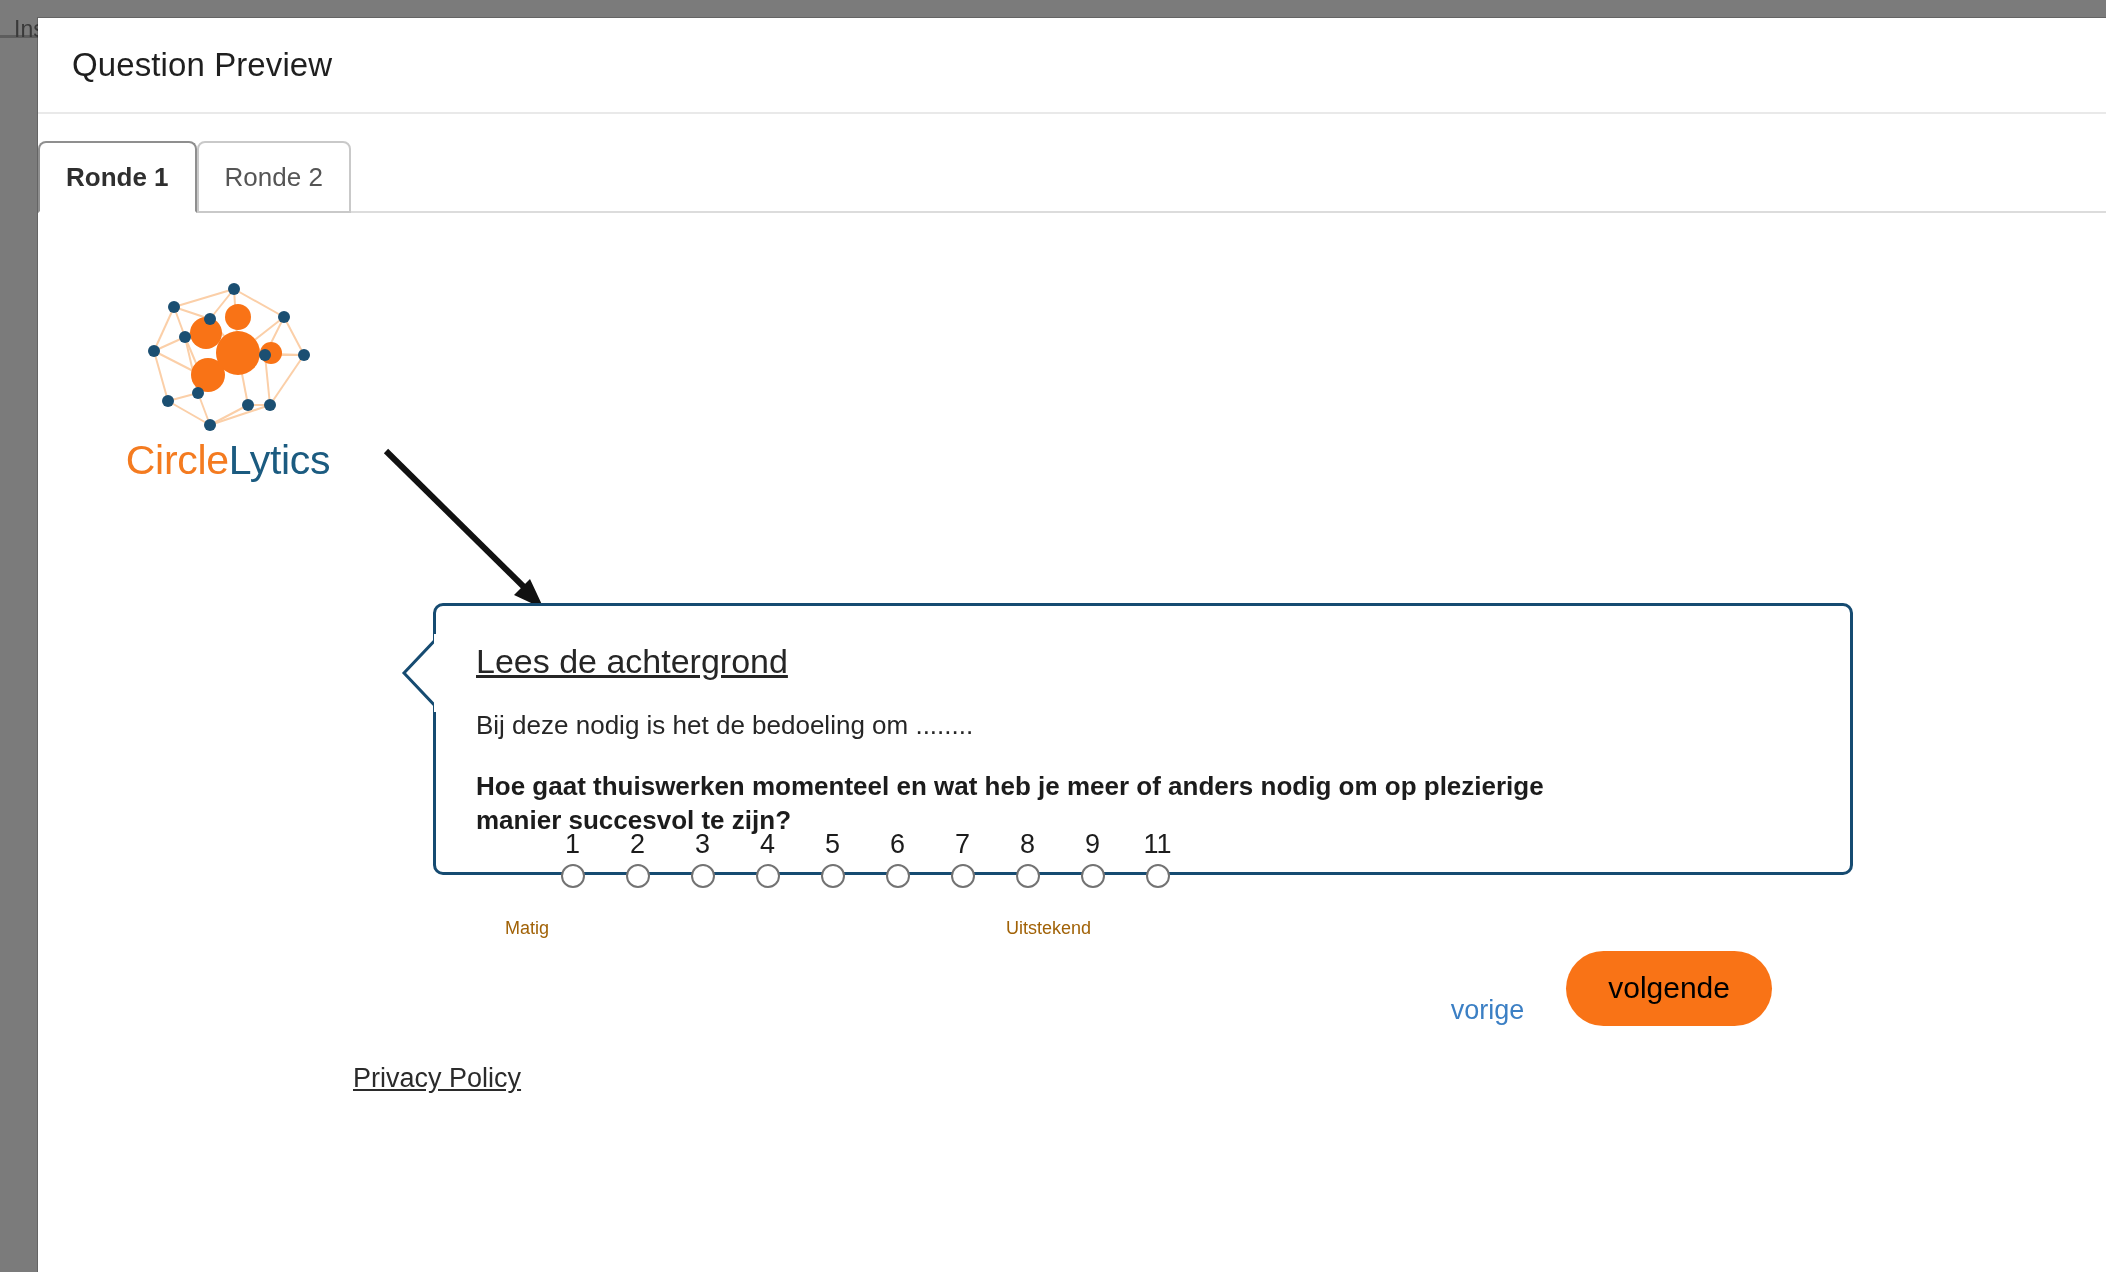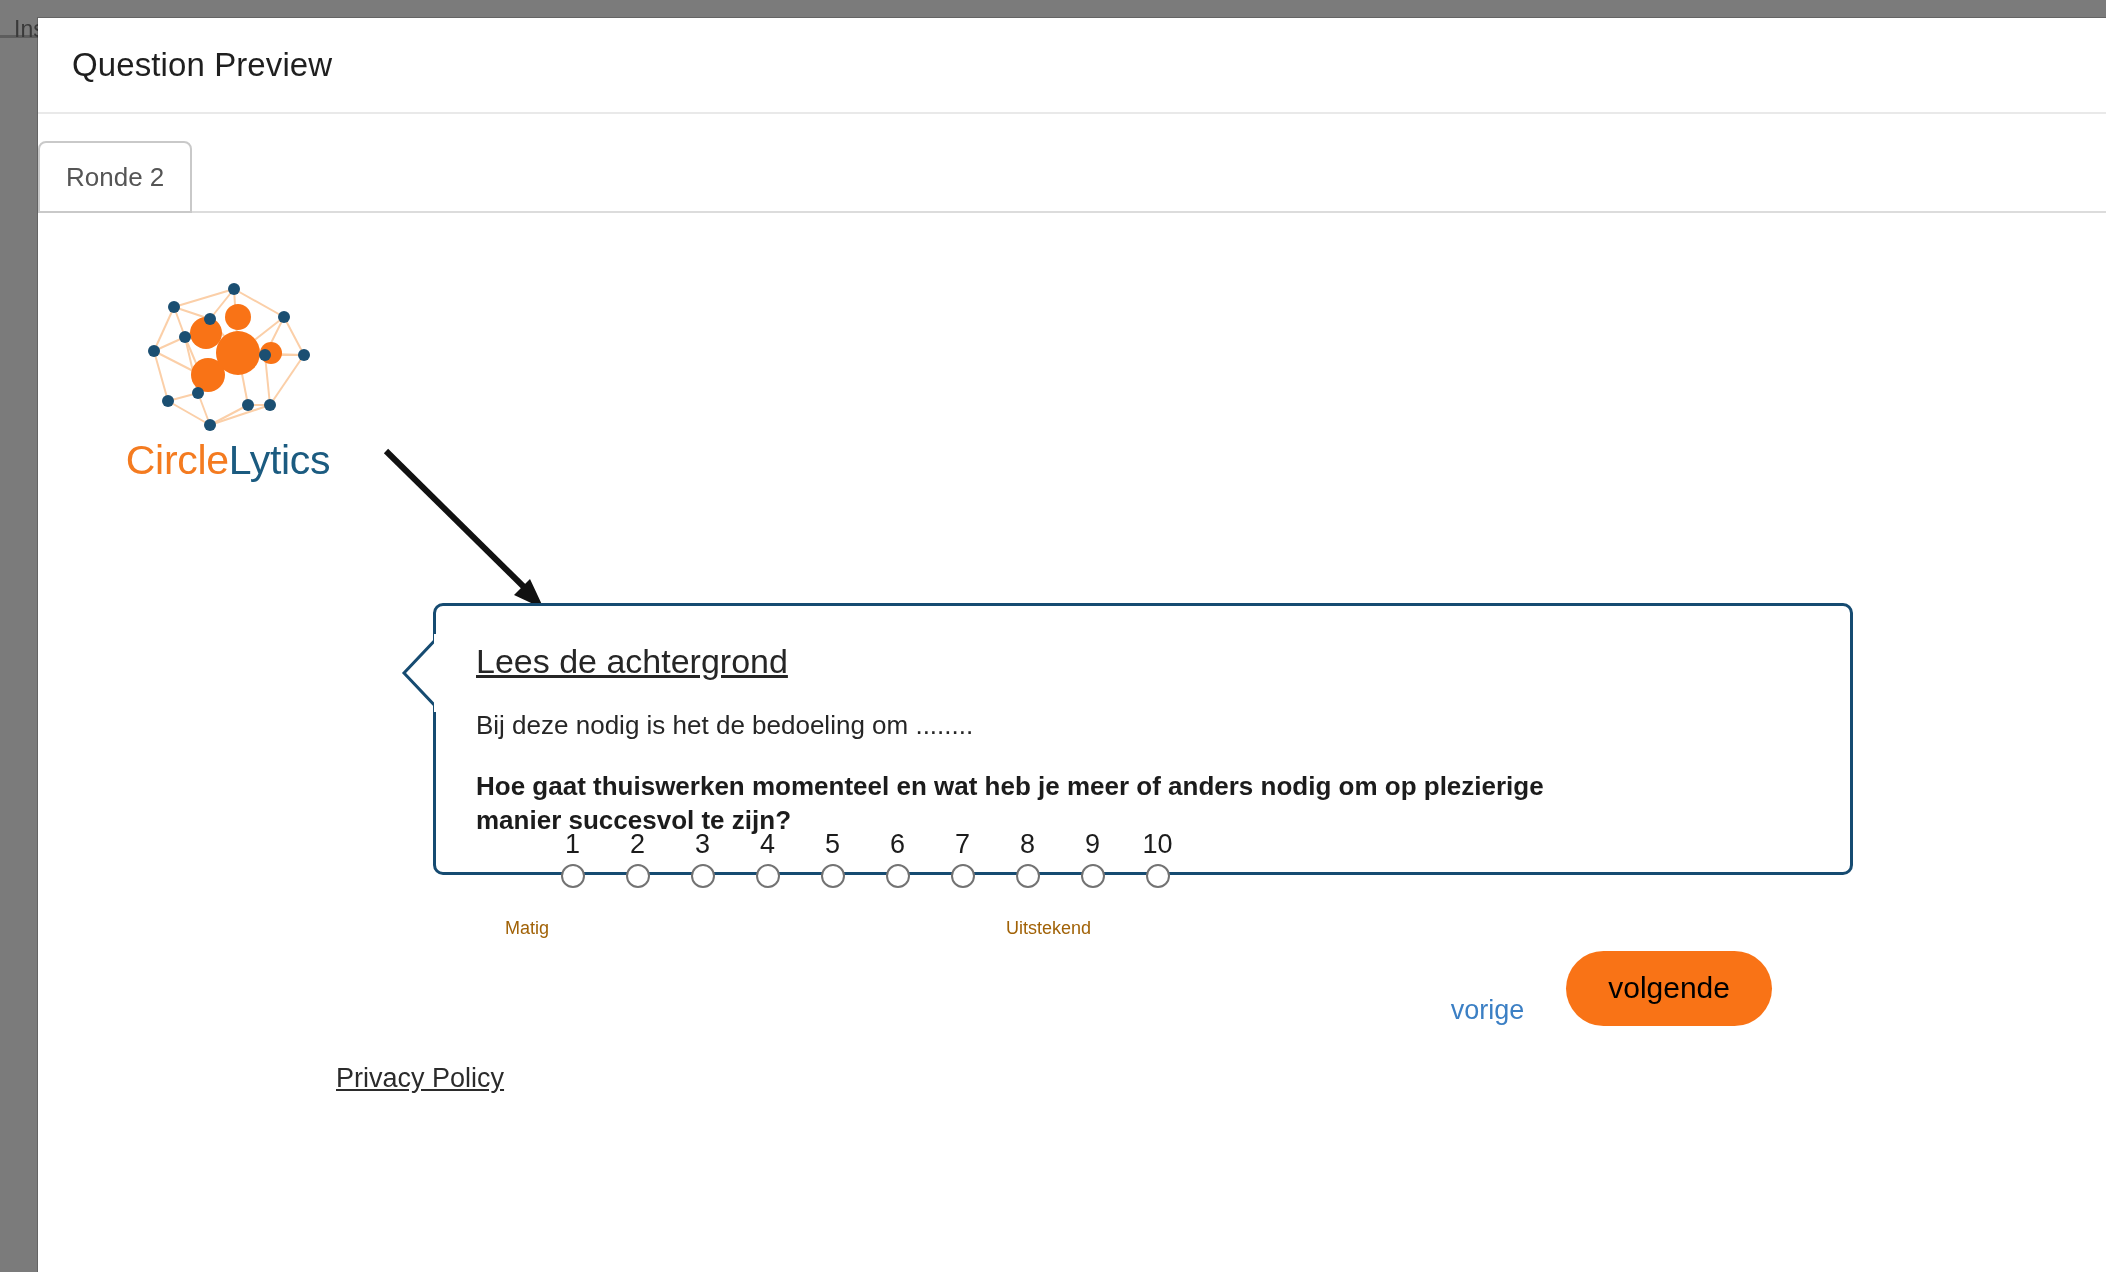--- a/index.html
+++ b/index.html
@@ -281,21 +281,21 @@
     border-radius: 40px;
     padding: 20px 42px;
     font-family: inherit;
     cursor: pointer;
     line-height: 1.15;
   }
 
   
   #privacy-wrap {
     position: absolute;
-    left: 298px;
+    left: 315px;
     top: 850px;
   }
   #privacy-link {
     font-size: 27px;
     color: #2b2b2b;
     text-decoration: underline;
   }
 </style>
 </head>
 <body>
@@ -316,20 +316,23 @@
 </div>
 
 <div id="modal">
 
   <div id="modal-header">
     <div id="modal-title">Question Preview</div>
   </div>
 
   <div id="tabstrip">
     <div id="tabs">
+      <div class="tab active">
+        <span>Ronde 1</span>
+      </div>
       <div class="tab">
         <span>Ronde 2</span>
       </div>
     </div>
   </div>
 
   <div id="survey">
 
     <div id="logo-block">
       <svg id="logo-mark" viewBox="0 0 180 160">
@@ -441,21 +444,21 @@
         </div>
         <div class="scale-option">
           <span class="scale-number">8</span>
           <span class="scale-radio"></span>
         </div>
         <div class="scale-option">
           <span class="scale-number">9</span>
           <span class="scale-radio"></span>
         </div>
         <div class="scale-option">
-          <span class="scale-number">10</span>
+          <span class="scale-number">11</span>
           <span class="scale-radio"></span>
         </div>
       </div>
       <div id="scale-anchors">
         <span class="scale-anchor" id="anchor-low">Matig</span>
         <span class="scale-anchor" id="anchor-high">Uitstekend</span>
       </div>
     </div>
 
     <div id="nav-buttons">

